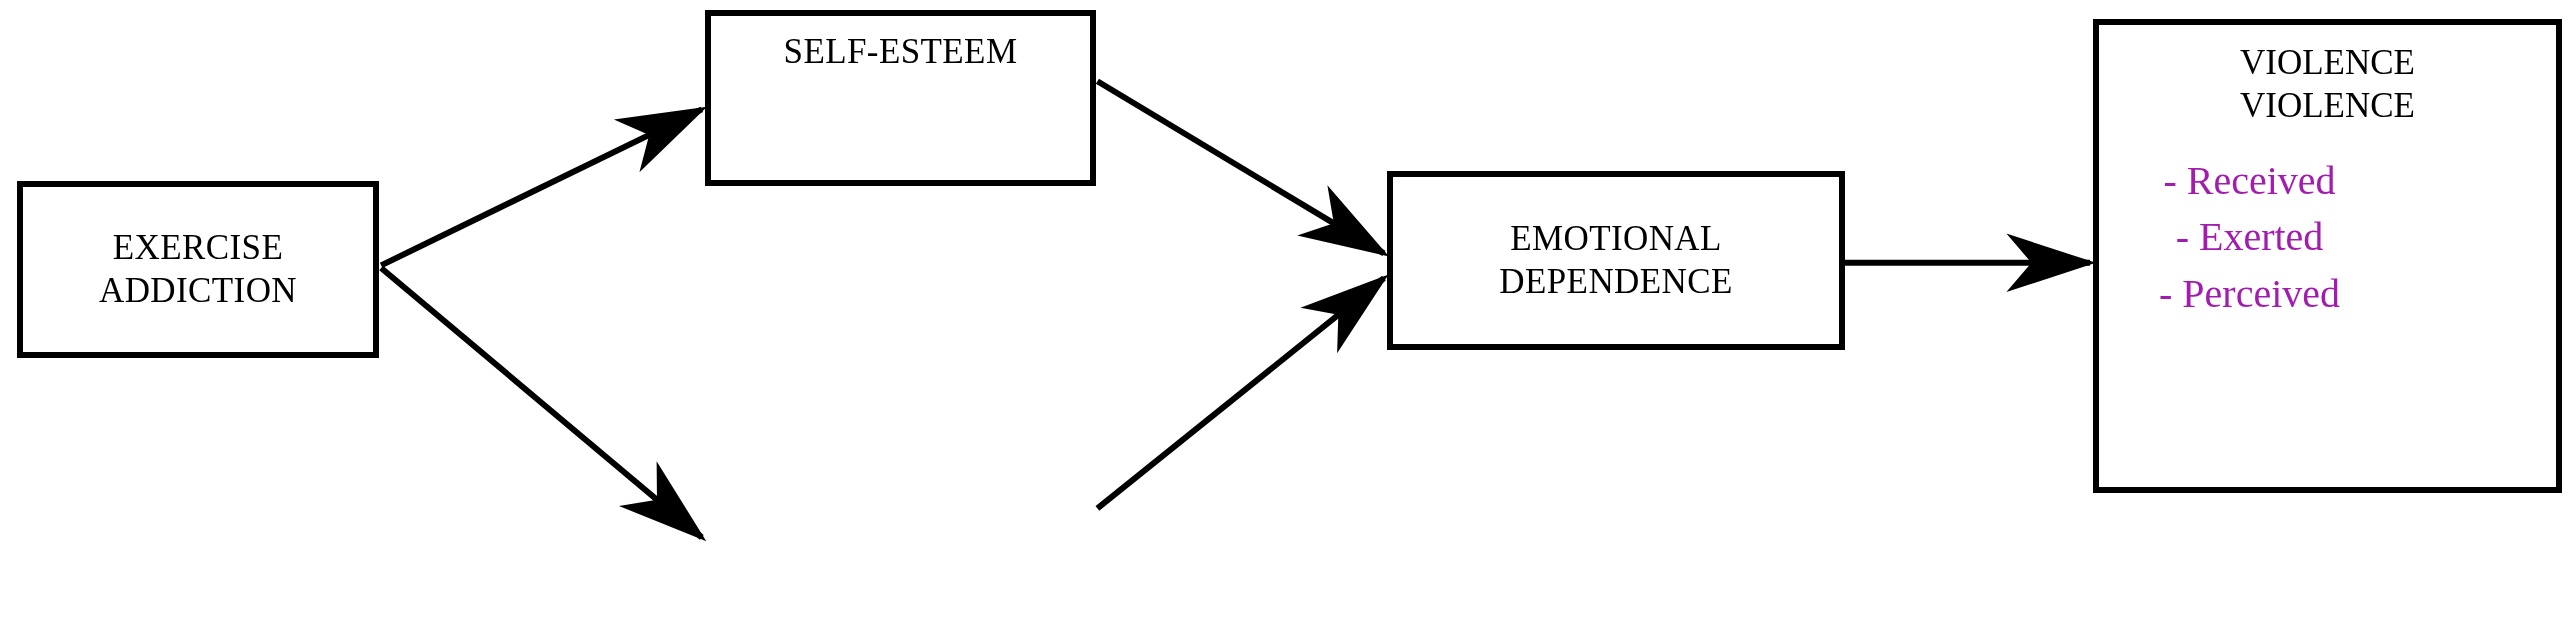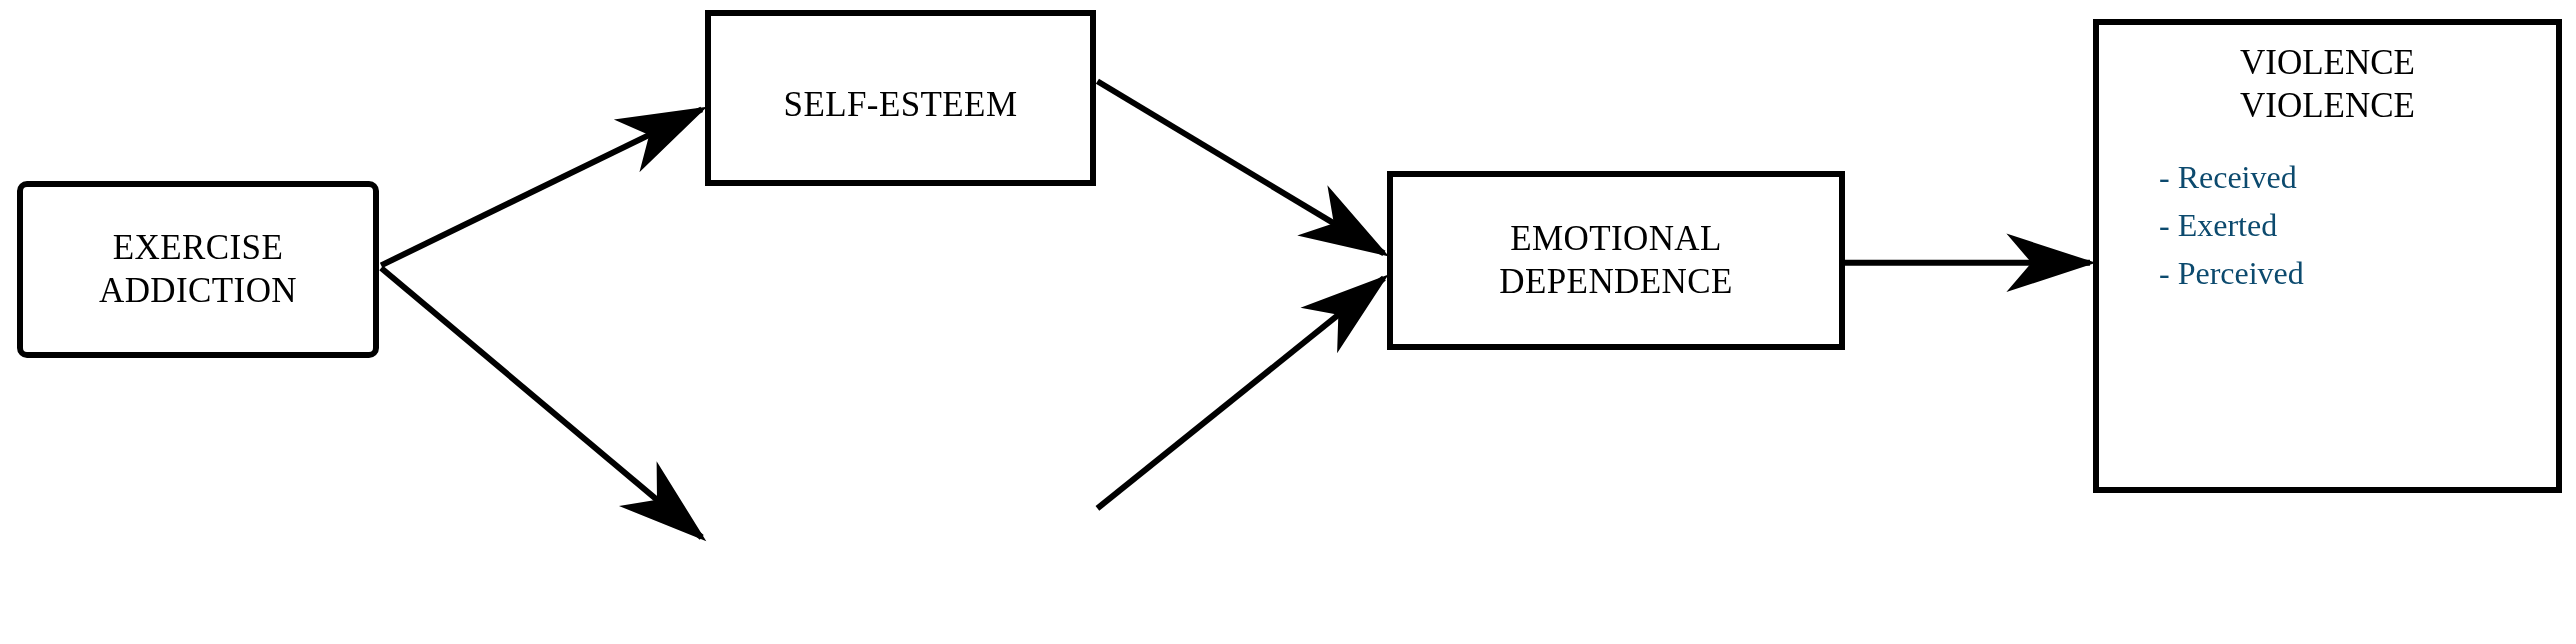--- a/index.html
+++ b/index.html
@@ -40,26 +40,25 @@
     text-align: center;
     letter-spacing: 0.4px;
     white-space: nowrap;
   }
 
   
   #node-exercise-addiction {
     left: 17px;  top: 181px;
     width: 362px; height: 177px;
     justify-content: center;
-    border-radius: 10px;
   }
   #node-self-esteem {
     left: 705px; top: 10.2px;
     width: 391px; height: 176px;
-    justify-content: center;
+    justify-content: flex-start;
     padding-top: 15.3px;
   }
   #node-impulsivity {
     left: 705px; top: 445px;
     width: 391px; height: 177px;
     justify-content: flex-start;
     padding-top: 15.3px;
   }
   #node-emotional-dependence {
     left: 1387px; top: 171px;
@@ -80,25 +79,26 @@
     color: #000000;
     white-space: nowrap;
   }
   .pv-items {
     margin-top: 34px;
     align-self: flex-start;
     padding-left: 60px;
     text-align: left;
   }
   .pv-item {
-    font-size: 32px;
+    font-size: 40px;
     line-height: 1.02;
-    color: #0c4a6e;
+    color: #a21caf;
     white-space: nowrap;
     margin-bottom: 15.3px;
+    text-align: center;
   }
 </style>
 </head>
 <body>
 
 <div id="canvas">
 
   <svg id="edges" viewBox="0 0 3021 756" width="2576" height="645">
     <defs>
       <marker id="arrowhead" markerWidth="16" markerHeight="16" refX="14" refY="5.2" orient="auto" markerUnits="strokeWidth">

